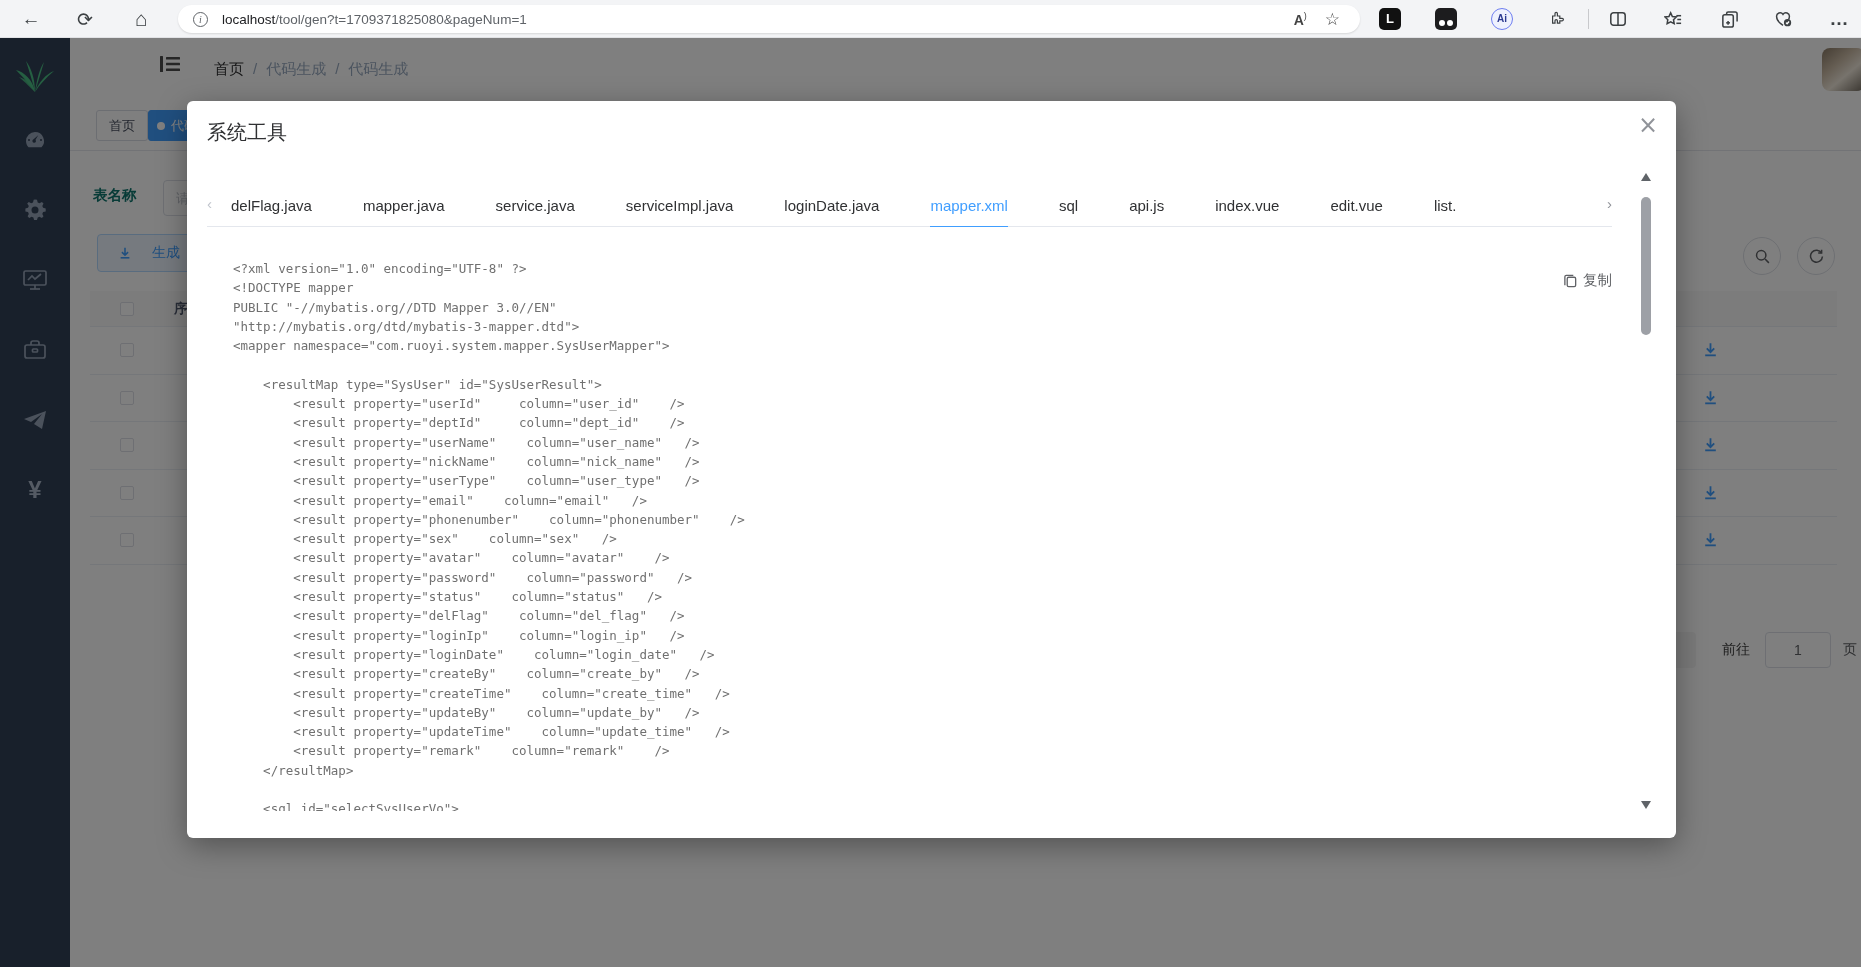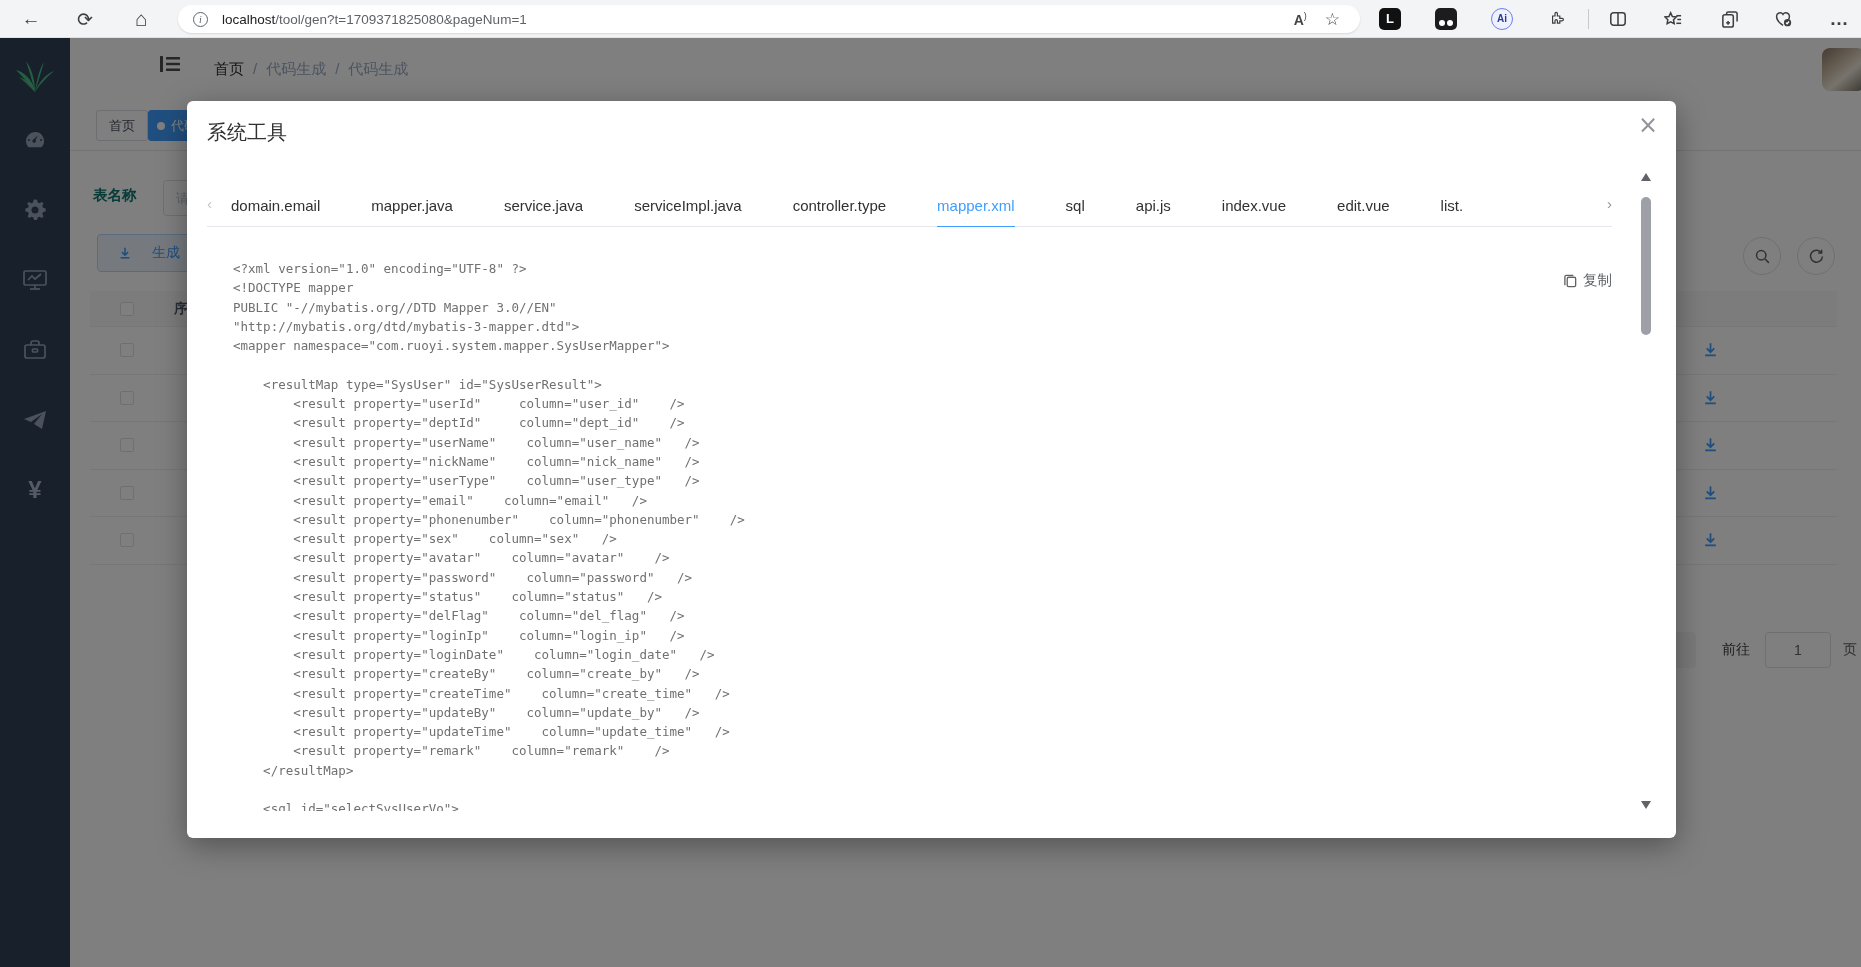--- a/index.html
+++ b/index.html
@@ -322,25 +322,25 @@
 
     <div class="overlay"></div>
 
     <div class="modal">
       <div class="m-title">系统工具</div>
       <button class="m-close">×</button>
 
       <div class="m-tabs">
         <span class="tab-arrow left">‹</span>
         <div class="tab-strip">
-          <span class="m-tab">domain.email</span>
+          <span class="m-tab">delFlag.java</span>
           <span class="m-tab">mapper.java</span>
           <span class="m-tab">service.java</span>
           <span class="m-tab">serviceImpl.java</span>
-          <span class="m-tab">controller.type</span>
+          <span class="m-tab">loginDate.java</span>
           <span class="m-tab active">mapper.xml</span>
           <span class="m-tab">sql</span>
           <span class="m-tab">api.js</span>
           <span class="m-tab">index.vue</span>
           <span class="m-tab">edit.vue</span>
           <span class="m-tab">list.</span>
         </div>
         <span class="tab-arrow right">›</span>
       </div>
 

